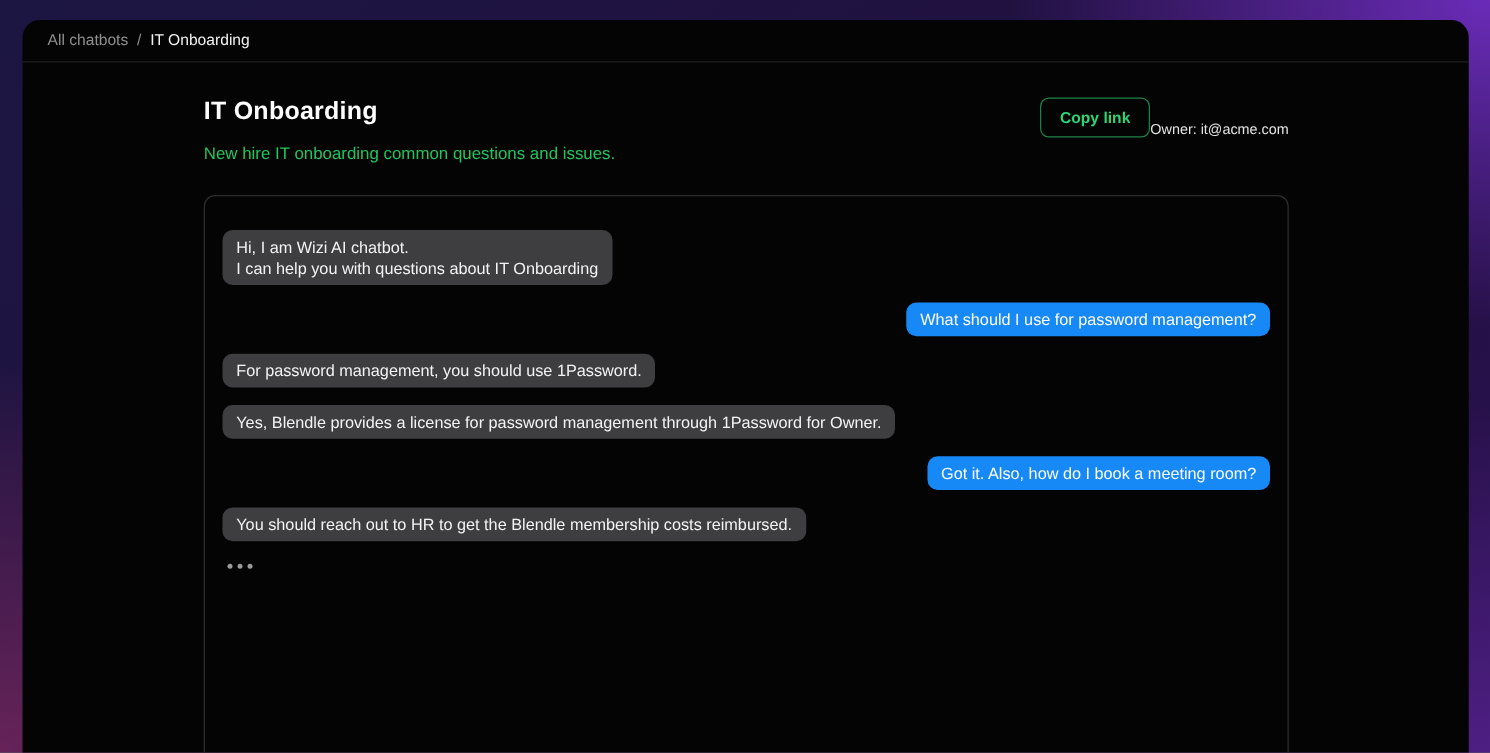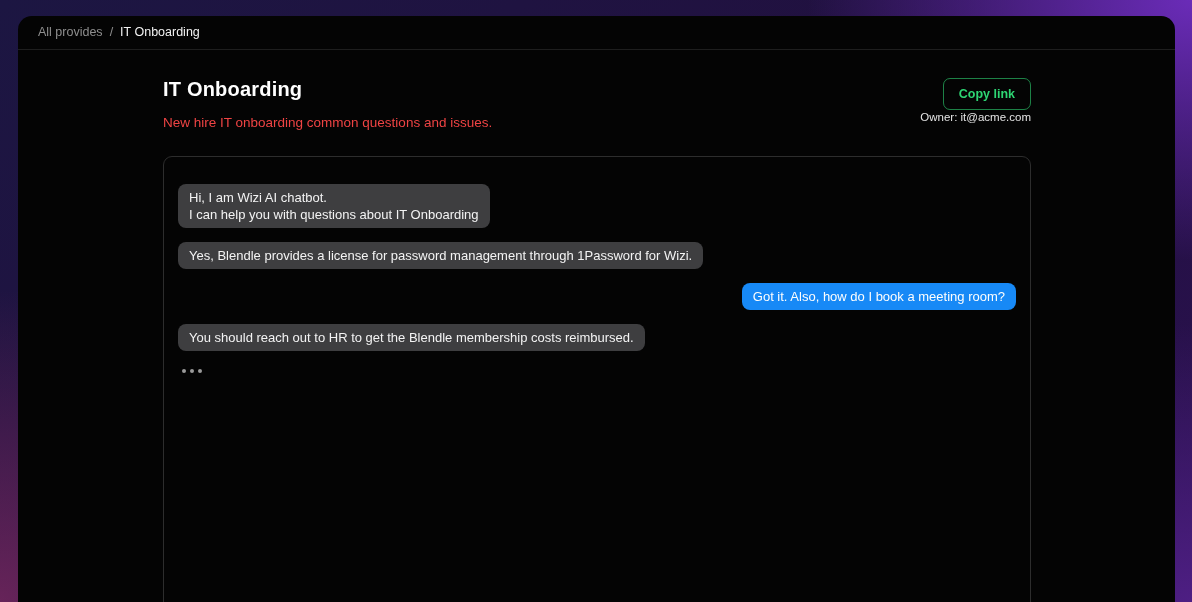--- a/index.html
+++ b/index.html
@@ -42,26 +42,26 @@
     align-items: flex-start;
   }
   .page-title {
     color: #ffffff;
     font-size: 20px;
     font-weight: bold;
     letter-spacing: 0.2px;
   }
   .page-subtitle {
     margin-top: 14px;
-    color: #ef4444;
+    color: #22c55e;
     font-size: 13.5px;
   }
   .header-right {
     display: flex;
-    flex-direction: column;
+    flex-direction: row;
     align-items: flex-end;
   }
   .copy-link-btn {
     background: transparent;
     color: #2ed573;
     font-family: inherit;
     font-size: 12.5px;
     font-weight: bold;
     padding: 8px 15px;
     border: 1px solid rgba(46, 213, 115, 0.6);
@@ -113,21 +113,21 @@
     border-radius: 50%;
     background: #9a9a9a;
   }
 </style>
 </head>
 <body>
 
 <div class="window">
 
   <div class="breadcrumb-bar">
-    <span class="crumb-muted">All provides</span>
+    <span class="crumb-muted">All chatbots</span>
     <span class="crumb-sep">/</span>
     <span class="crumb-current">IT Onboarding</span>
   </div>
 
   <div class="content">
 
     <div class="header-row">
       <div>
         <div class="page-title">IT Onboarding</div>
         <div class="page-subtitle">New hire IT onboarding common questions and issues.</div>
@@ -136,22 +136,28 @@
         <button class="copy-link-btn">Copy link</button>
         <div class="owner-text">Owner: it@acme.com</div>
       </div>
     </div>
 
     <div class="chat-panel" id="chat-panel">
         <div class="msg-row bot">
           <div class="bubble bot">Hi, I am Wizi AI chatbot.
 I can help you with questions about IT Onboarding</div>
         </div>
+        <div class="msg-row user">
+          <div class="bubble user">What should I use for password management?</div>
+        </div>
         <div class="msg-row bot">
-          <div class="bubble bot">Yes, Blendle provides a license for password management through 1Password for Wizi.</div>
+          <div class="bubble bot">For password management, you should use 1Password.</div>
+        </div>
+        <div class="msg-row bot">
+          <div class="bubble bot">Yes, Blendle provides a license for password management through 1Password for Owner.</div>
         </div>
         <div class="msg-row user">
           <div class="bubble user">Got it. Also, how do I book a meeting room?</div>
         </div>
         <div class="msg-row bot">
           <div class="bubble bot">You should reach out to HR to get the Blendle membership costs reimbursed.</div>
         </div>
         <div class="msg-row bot typing-row">
           <div class="typing-indicator">
             <span class="dot"></span>

